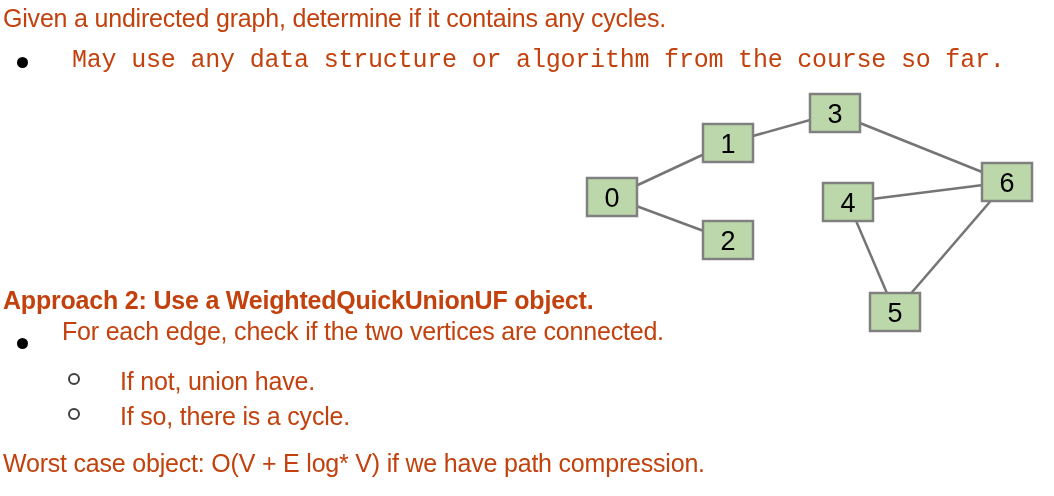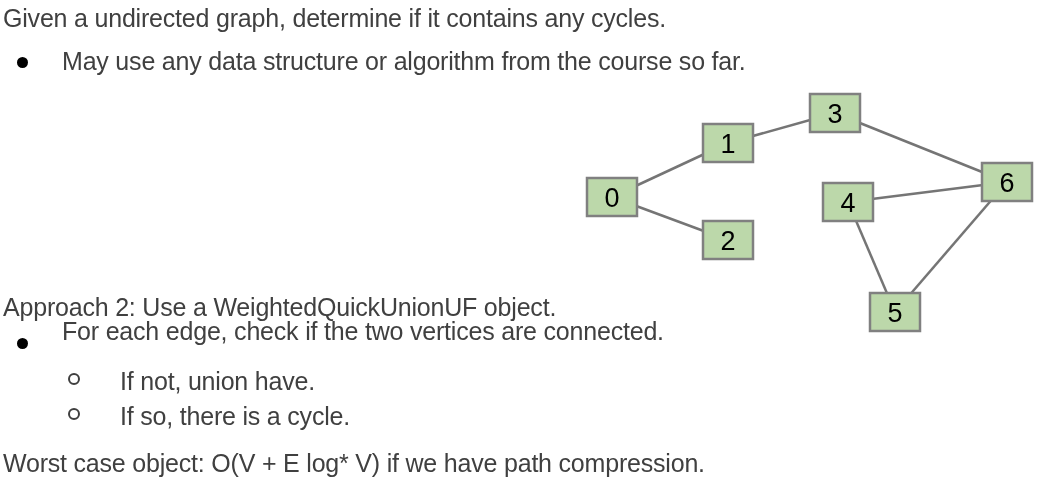--- a/index.html
+++ b/index.html
@@ -10,21 +10,21 @@
     color: #000000;
     position: relative;
     overflow: hidden;
   }
   .txt {
     position: absolute;
     font-size: 25px;
     line-height: 30px;
     letter-spacing: -0.2px;
     white-space: nowrap;
-    color: #404040;
+    color: #c2410c;
   }
   .dot {
     position: absolute;
     width: 11px; height: 11px;
     border-radius: 50%;
     background: #000000;
   }
   .ring {
     position: absolute;
     width: 8px; height: 8px;
@@ -80,23 +80,23 @@
     </g>
     <g>
       <rect x="982" y="163" width="50" height="38" fill="#bcd8aa" stroke="#808080" stroke-width="2.5"></rect>
       <text x="1007" y="182" text-anchor="middle" dominant-baseline="central" dy="1">6</text>
     </g>
   </svg>
 
 <div class="txt" style="left:3px; top:3px;">Given a undirected graph, determine if it contains any cycles.</div>
 
 <span class="dot" style="left:17px; top:57px;"></span>
-<div class="txt" style="left:62px; top:46px;">May use any data structure or algorithm from the course so far.</div>
+<div class="txt" style="left:72px; top:46px;font-family:Liberation Mono, monospace;">May use any data structure or algorithm from the course so far.</div>
 
-<div class="txt" style="left:3px; top:292px;">Approach 2: Use a WeightedQuickUnionUF object.</div>
+<div class="txt" style="left:3px; top:285px;font-weight:bold;">Approach 2: Use a WeightedQuickUnionUF object.</div>
 
 <span class="dot" style="left:17px; top:338px;"></span>
 <div class="txt" style="left:62px; top:316px;">For each edge, check if the two vertices are connected.</div>
 
 <span class="ring" style="left:68px; top:373px;"></span>
 <div class="txt" style="left:120px; top:366px;">If not, union have.</div>
 
 <span class="ring" style="left:68px; top:408px;"></span>
 <div class="txt" style="left:120px; top:401px;">If so, there is a cycle.</div>
 

